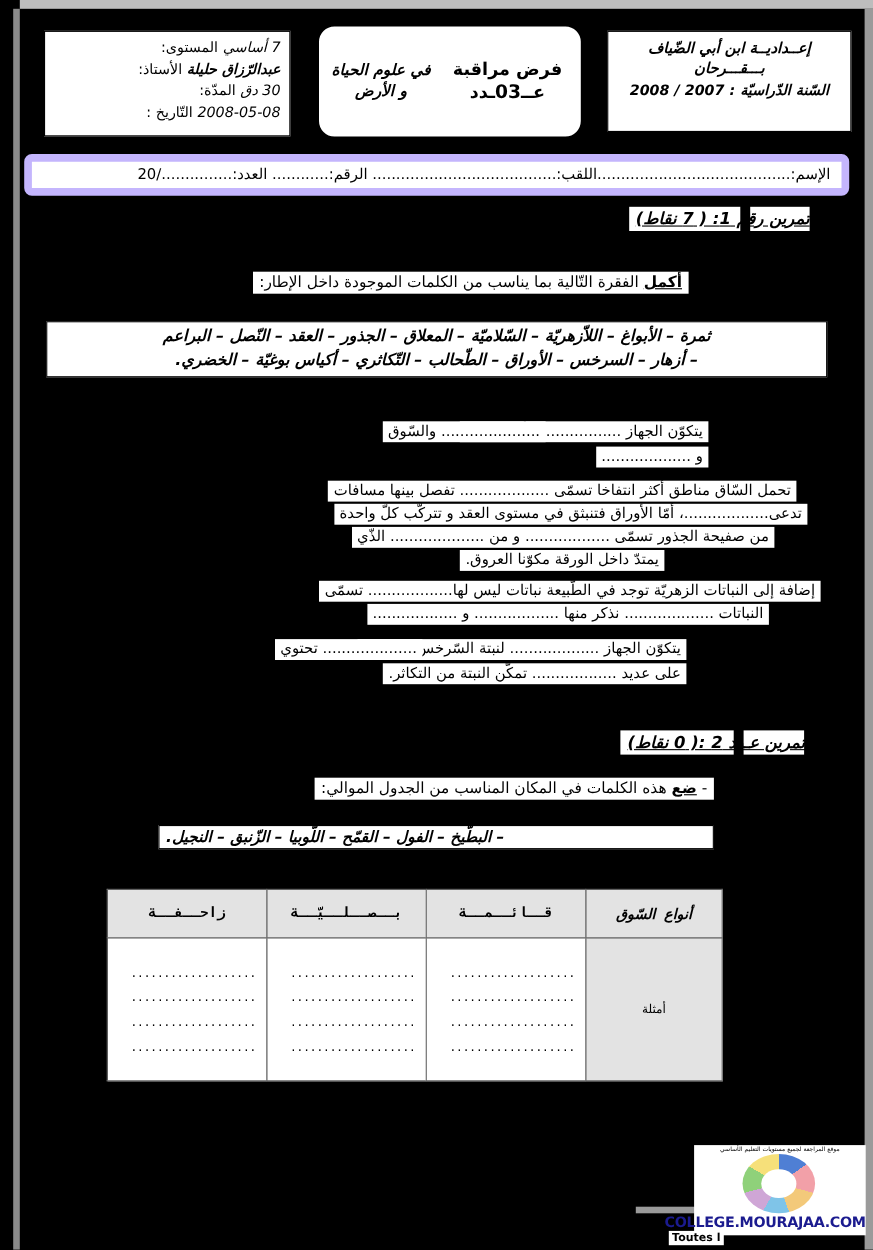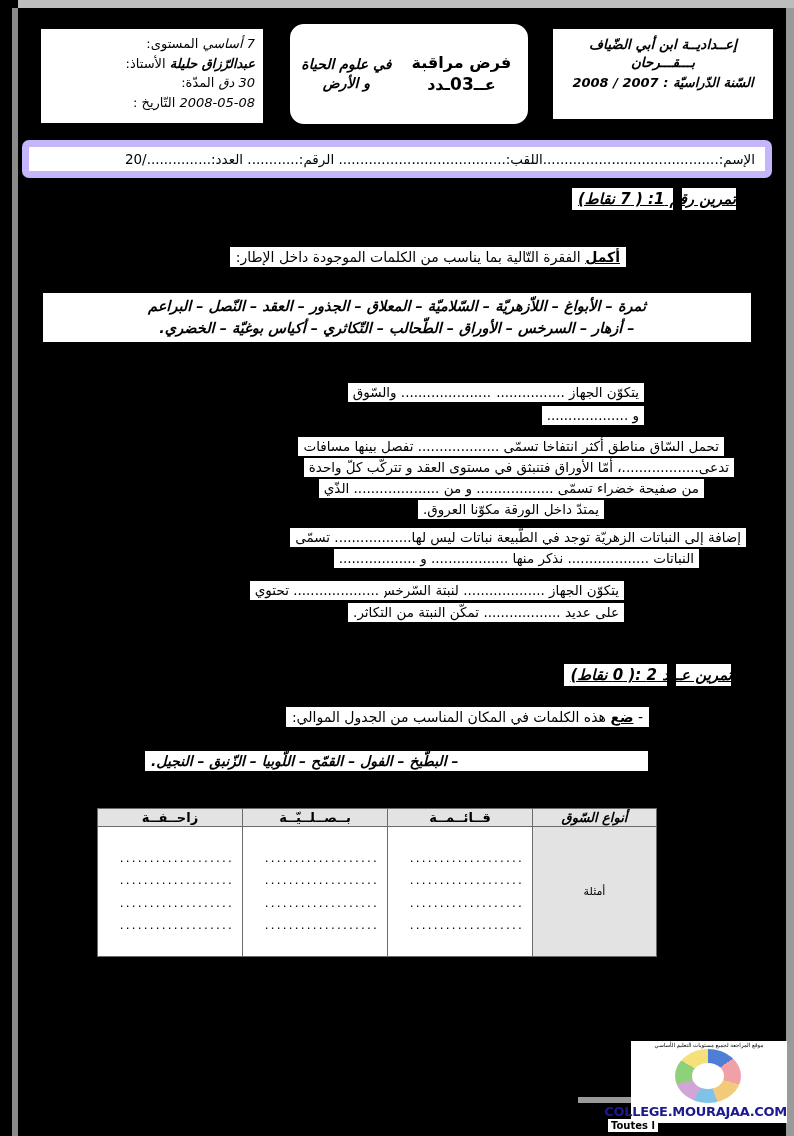--- a/index.html
+++ b/index.html
@@ -204,21 +204,21 @@
   }
   table.stbl th, table.stbl td {
     border: 1px solid #6b6b6b;
     background: #e3e3e3;
     color: #000;
     font-size: 13px;
     text-align: center;
     vertical-align: middle;
     box-sizing: border-box;
   }
-  table.stbl th { height: 18px; font-weight: 800; letter-spacing: 1px; }
+  table.stbl th { height: 44px; font-weight: 800; letter-spacing: 1px; font-family: Liberation Mono, monospace; }
   table.stbl th.hcol0 { width: 124px; font-style: italic; }
   table.stbl td.lblcell {
     width: 124px;
     height: 130px;
     font-size: 11px;
     font-weight: 500;
   }
   table.stbl td.fillcell {
     background: #ffffff;
     height: 130px;
@@ -369,21 +369,21 @@
     <div>ثمرة – الأبواغ – اللاّزهريّة – السّلاميّة – المعلاق – الجذور – العقد – النّصل – البراعم</div>
     <div>– أزهار – السرخس –   الأوراق – الطّحالب – التّكاثري – أكياس بوغيّة – الخضري.</div>
   </div>
 
   <div class="fline" style="top:383px; right:150px;">يتكوّن الجهاز ................... أساسا من</div>
   <div class="fline" style="top:383px; right:298px;">..................... والسّوق</div>
   <div class="fline" style="top:406px; right:150px;">و ...................</div>
 
   <div class="fline" style="top:437px; right:70px;">تحمل السّاق مناطق أكثر  انتفاخا تسمّى ................... تفصل بينها مسافات</div>
   <div class="fline" style="top:458px; right:60px;">تدعى..................، أمّا الأوراق فتنبثق في مستوى العقد و تتركّب كلّ واحدة</div>
-  <div class="fline" style="top:479px; right:90px;">من صفيحة خضراء تسمّى  .................. و من   .................... الذّي</div>
+  <div class="fline" style="top:479px; right:90px;">من صفيحة الجذور تسمّى  .................. و من   .................... الذّي</div>
   <div class="fline" style="top:500px; right:190px;">يمتدّ داخل الورقة مكوّنا العروق.</div>
 
   <div class="fline" style="top:528px; right:48px;">إضافة إلى النباتات الزهريّة توجد في الطّبيعة نباتات ليس لها.................. تسمّى</div>
   <div class="fline" style="top:549px; right:95px;">النباتات ................... نذكر منها .................. و ..................</div>
 
   <div class="fline" style="top:581px; right:170px;">يتكوّن الجهاز ................... لنبتة السّرخس من عدّة</div>
   <div class="fline" style="top:581px; right:410px;">.................... تحتوي</div>
   <div class="fline" style="top:603px; right:170px;">على عديد .................. تمكّن النبتة من التكاثر.</div>
 
   <div class="ex-head ex2-head">تمرين عـدد 2 :( 0 نقاط)</div>

